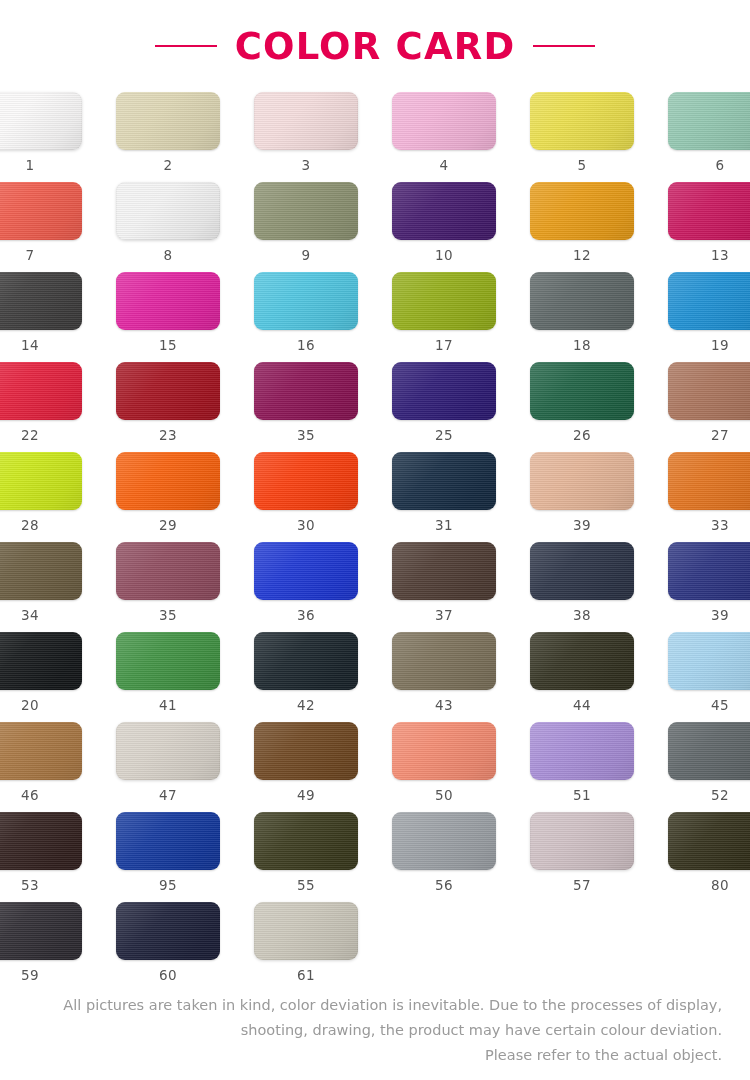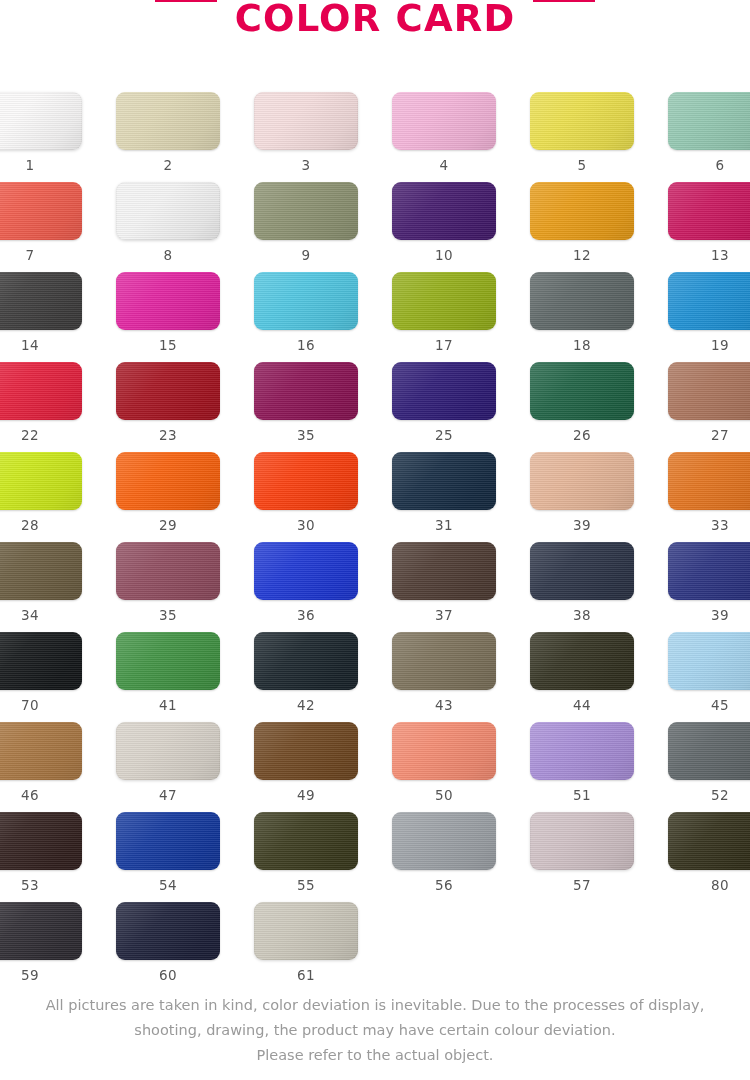--- a/index.html
+++ b/index.html
@@ -18,21 +18,21 @@
     width: 750px;
     height: 1080px;
     position: relative;
     box-sizing: border-box;
   }
 
   
   .header {
     height: 92px;
     display: flex;
-    align-items: flex-start;
+    align-items: center;
     justify-content: center;
     gap: 18px;
   }
   .rule {
     width: 62px;
     height: 2px;
     background: #e3004f;
     flex: 0 0 auto;
   }
   .title {
@@ -113,21 +113,21 @@
     line-height: 1;
     letter-spacing: 0.3px;
   }
 
   
   .footer {
     position: absolute;
     left: 0;
     right: 0;
     bottom: 12px;
-    text-align: center;
+    text-align: right;
     padding: 0 28px;
     box-sizing: border-box;
   }
   .footer p {
     margin: 0;
     font-family: "DejaVu Sans", sans-serif;
     font-size: 14.5px;
     line-height: 25px;
     color: #9a9a9a;
   }
@@ -283,21 +283,21 @@
       <div class="cell">
         <div class="swatch" style="background-color: rgb(42, 50, 69);"></div>
         <div class="label">38</div>
       </div>
       <div class="cell">
         <div class="swatch" style="background-color: rgb(40, 48, 126);"></div>
         <div class="label">39</div>
       </div>
       <div class="cell">
         <div class="swatch" style="background-color: rgb(20, 23, 25);"></div>
-        <div class="label">70</div>
+        <div class="label">20</div>
       </div>
       <div class="cell">
         <div class="swatch" style="background-color: rgb(62, 145, 65);"></div>
         <div class="label">41</div>
       </div>
       <div class="cell">
         <div class="swatch" style="background-color: rgb(24, 35, 42);"></div>
         <div class="label">42</div>
       </div>
       <div class="cell">
@@ -335,21 +335,21 @@
       <div class="cell">
         <div class="swatch" style="background-color: rgb(92, 99, 102);"></div>
         <div class="label">52</div>
       </div>
       <div class="cell">
         <div class="swatch" style="background-color: rgb(50, 32, 30);"></div>
         <div class="label">53</div>
       </div>
       <div class="cell">
         <div class="swatch" style="background-color: rgb(17, 54, 156);"></div>
-        <div class="label">54</div>
+        <div class="label">95</div>
       </div>
       <div class="cell">
         <div class="swatch" style="background-color: rgb(57, 57, 28);"></div>
         <div class="label">55</div>
       </div>
       <div class="cell">
         <div class="swatch" style="background-color: rgb(155, 160, 165);"></div>
         <div class="label">56</div>
       </div>
       <div class="cell">

